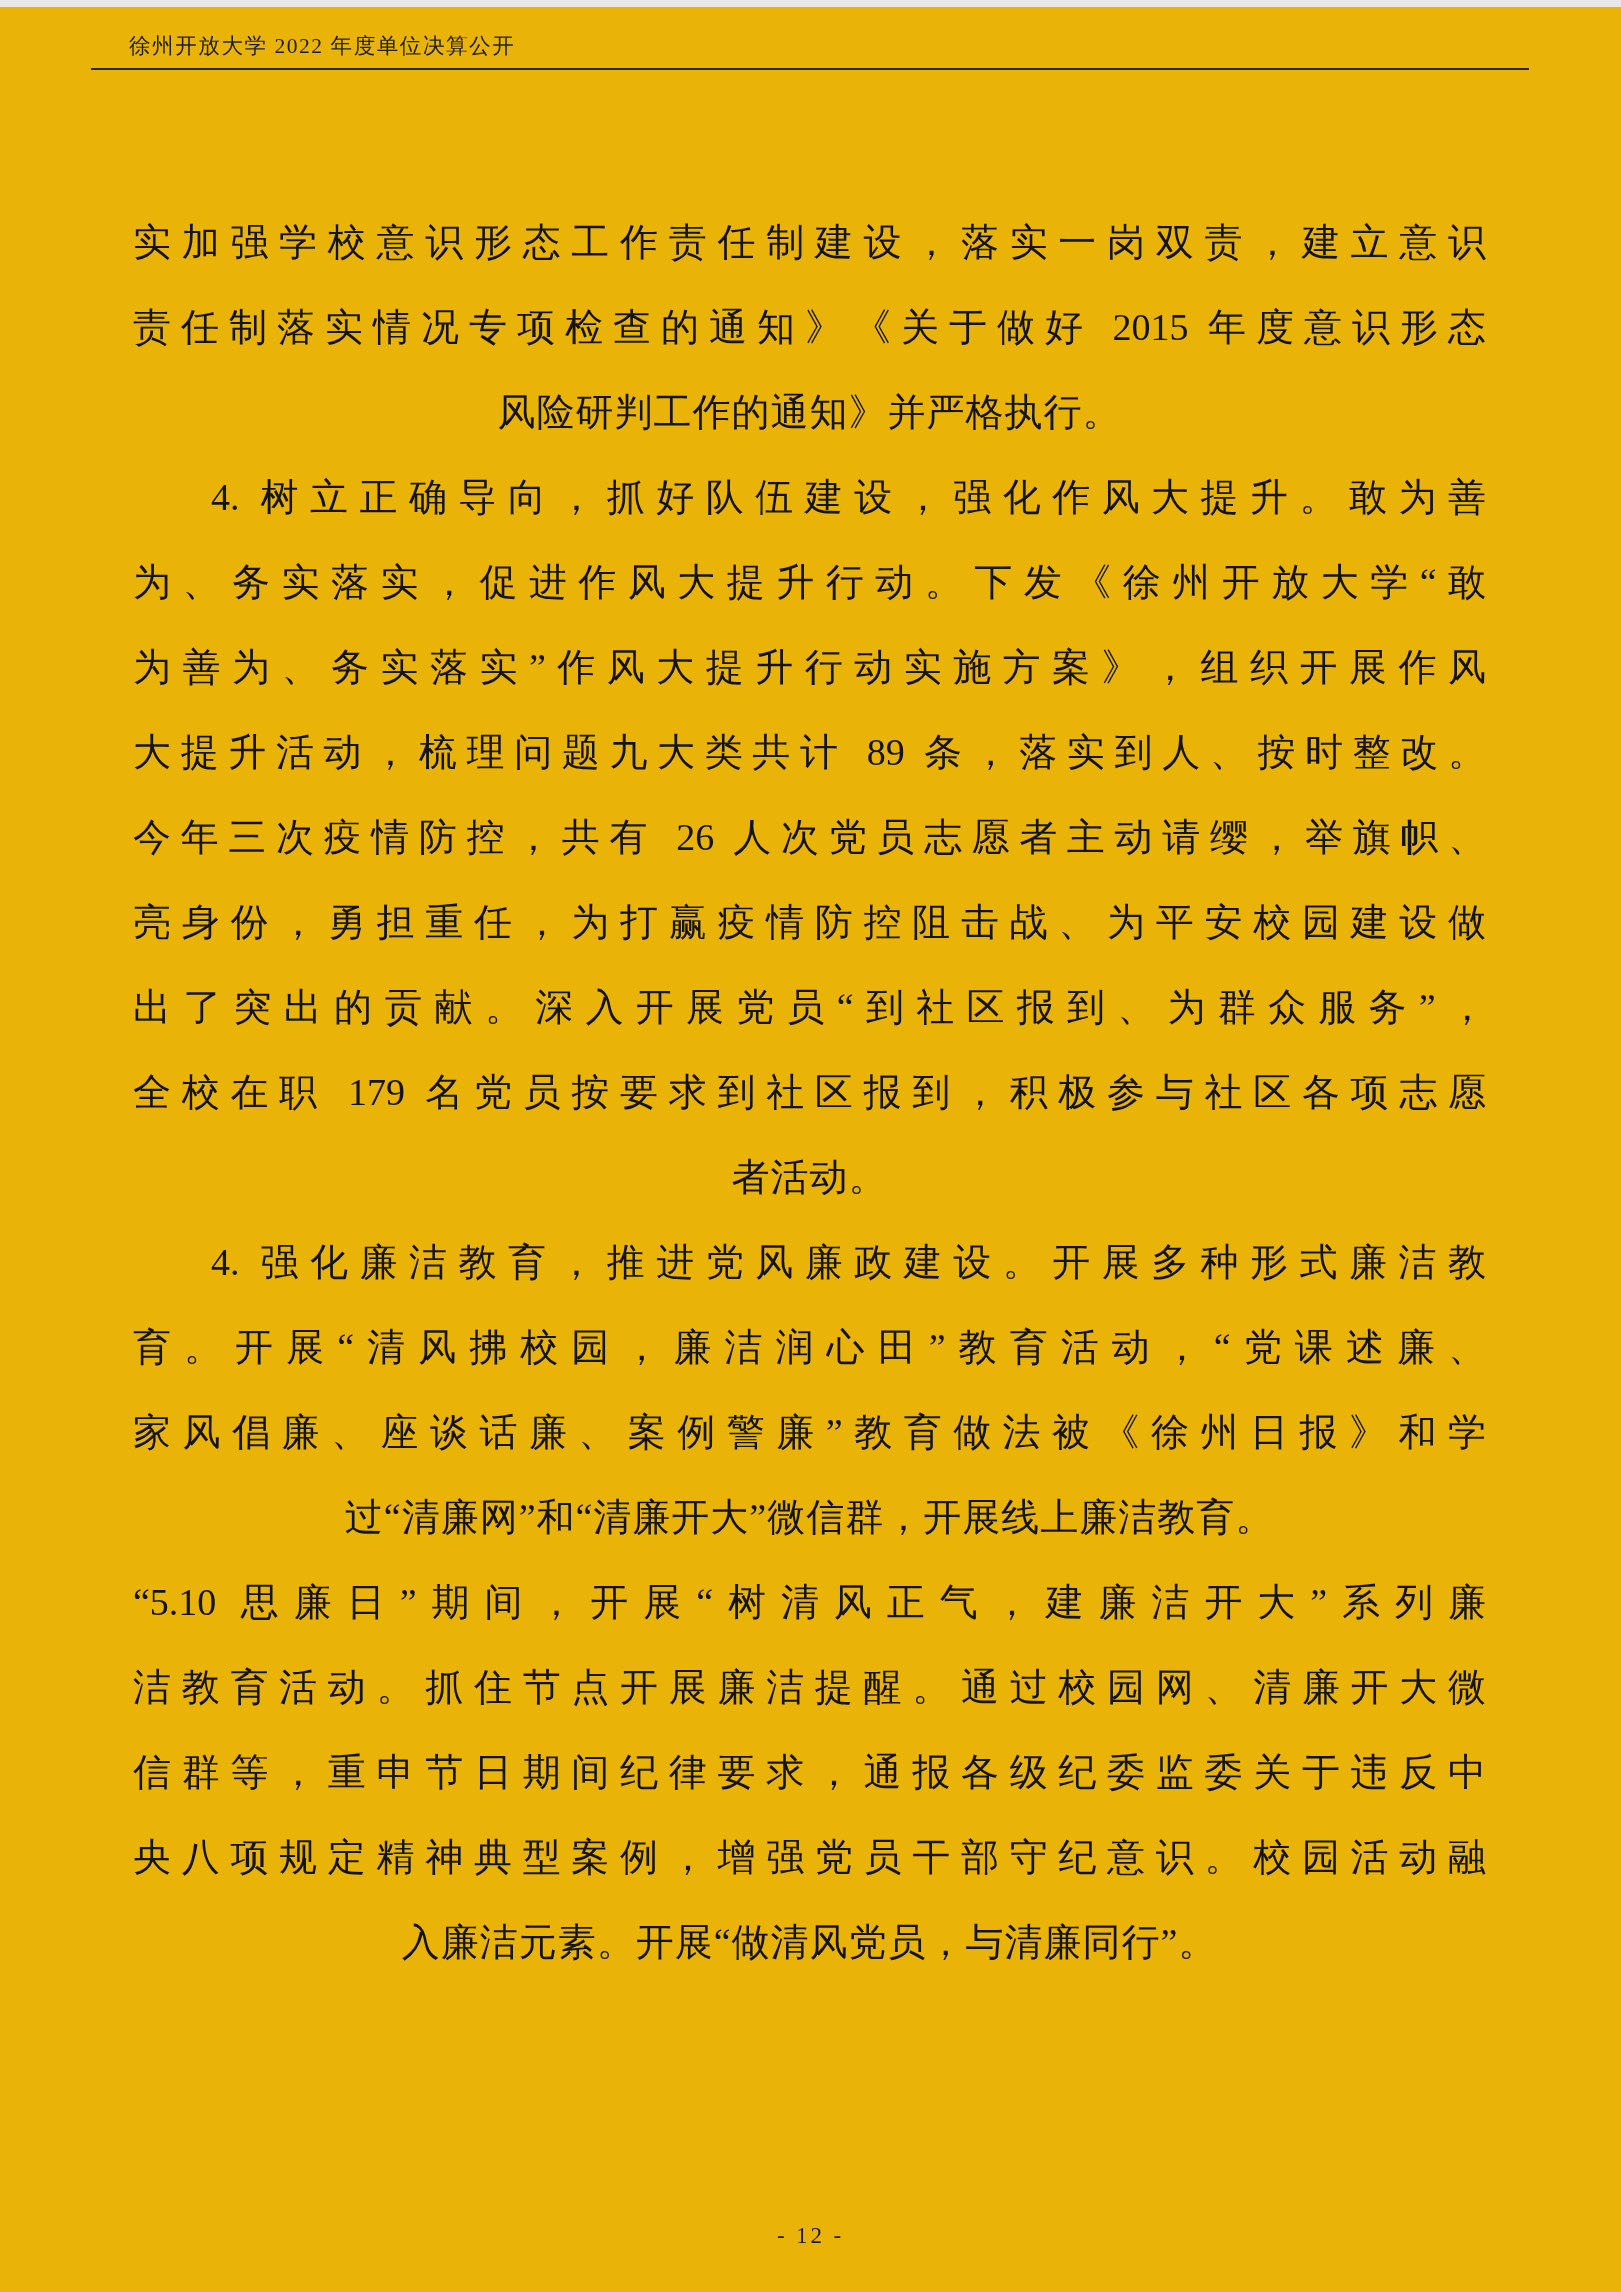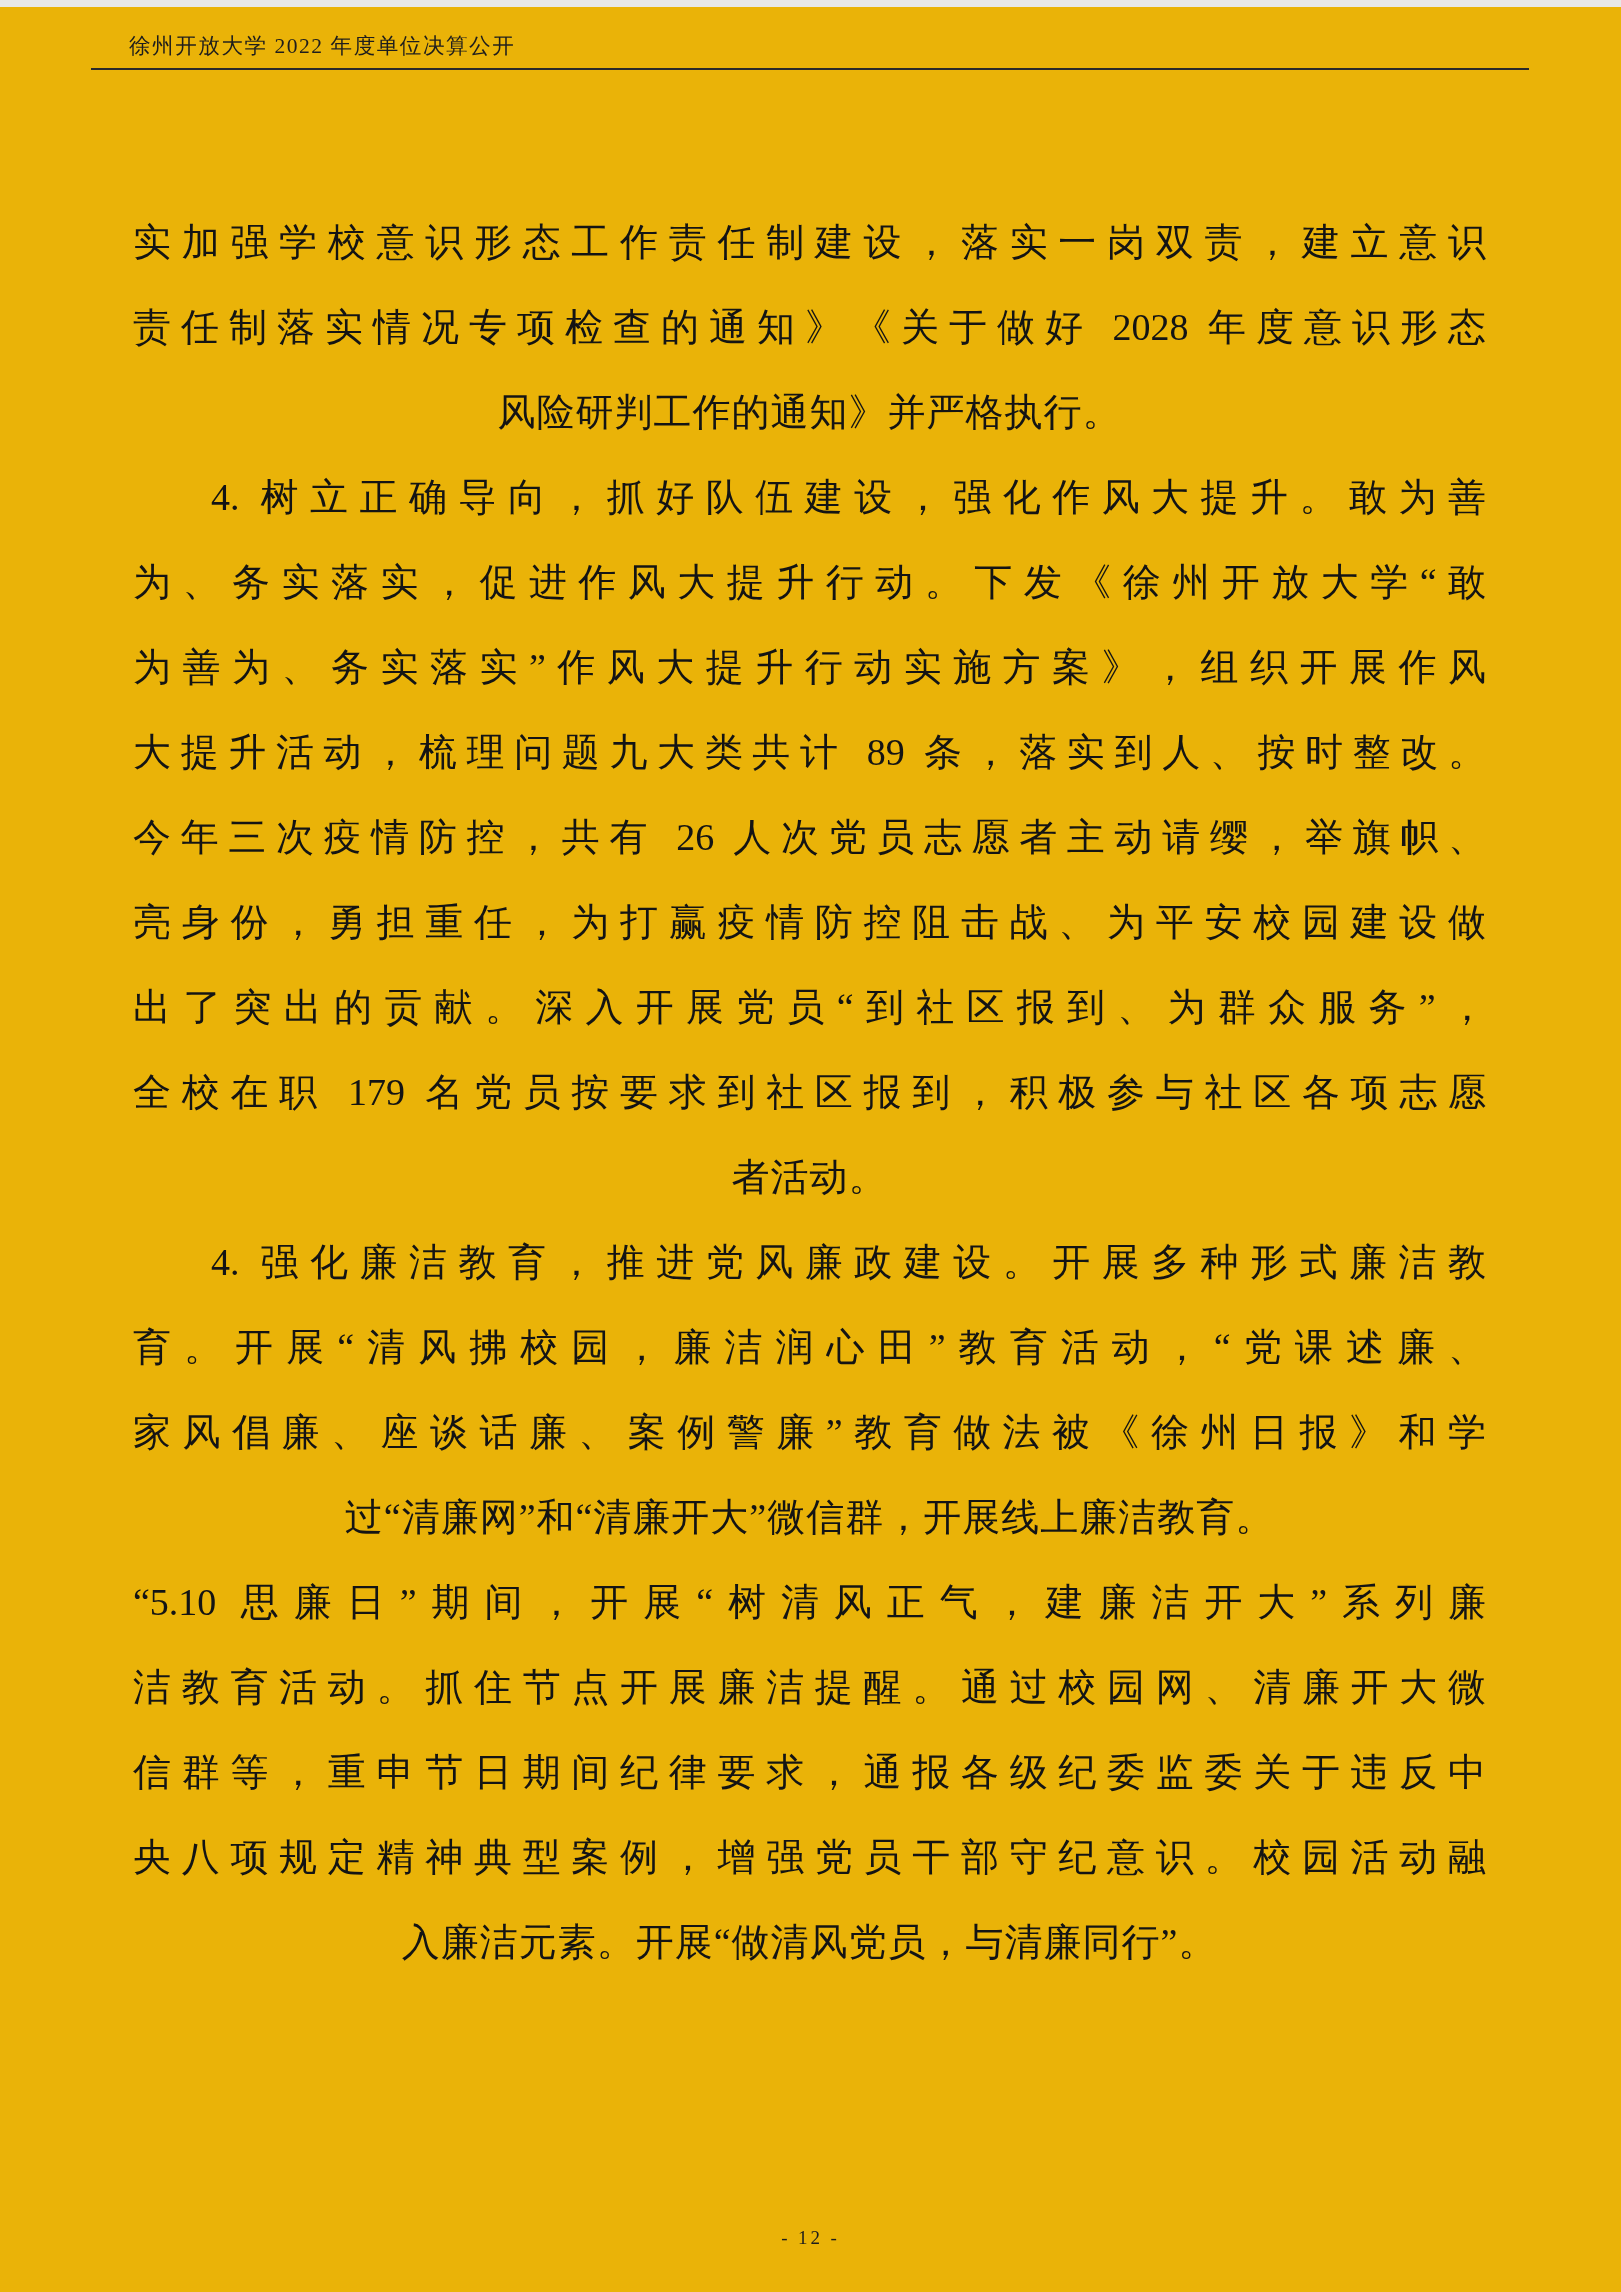--- a/index.html
+++ b/index.html
@@ -52,37 +52,37 @@
   }
   .doc-line.indent { padding-left: 78px; }
   .page-footer {
     position: absolute;
     bottom: 51px;
     left: 0;
     width: 100%;
     text-align: center;
   }
   .page-number {
-    font-size: 19px;
+    font-size: 23px;
     letter-spacing: 2.9px;
     color: #1d1d1d;
   }
 </style>
 </head>
 <body>
 
 <div class="page">
 
   <header class="page-header">
     <span class="header-title">徐州开放大学 2022 年度单位决算公开</span>
   </header>
 
   <main class="doc-body" id="doc-body">
       <div class="doc-line full">实加强学校意识形态工作责任制建设，落实一岗双责，建立意识</div>
-      <div class="doc-line full">责任制落实情况专项检查的通知》《关于做好 2028 年度意识形态</div>
+      <div class="doc-line full">责任制落实情况专项检查的通知》《关于做好 2015 年度意识形态</div>
       <div class="doc-line">风险研判工作的通知》并严格执行。</div>
       <div class="doc-line full indent">4. 树立正确导向，抓好队伍建设，强化作风大提升。敢为善</div>
       <div class="doc-line full">为、务实落实，促进作风大提升行动。下发《徐州开放大学“敢</div>
       <div class="doc-line full">为善为、务实落实”作风大提升行动实施方案》，组织开展作风</div>
       <div class="doc-line full">大提升活动，梳理问题九大类共计 89 条，落实到人、按时整改。</div>
       <div class="doc-line full">今年三次疫情防控，共有 26 人次党员志愿者主动请缨，举旗帜、</div>
       <div class="doc-line full">亮身份，勇担重任，为打赢疫情防控阻击战、为平安校园建设做</div>
       <div class="doc-line full">出了突出的贡献。深入开展党员“到社区报到、为群众服务”，</div>
       <div class="doc-line full">全校在职 179 名党员按要求到社区报到，积极参与社区各项志愿</div>
       <div class="doc-line">者活动。</div>

